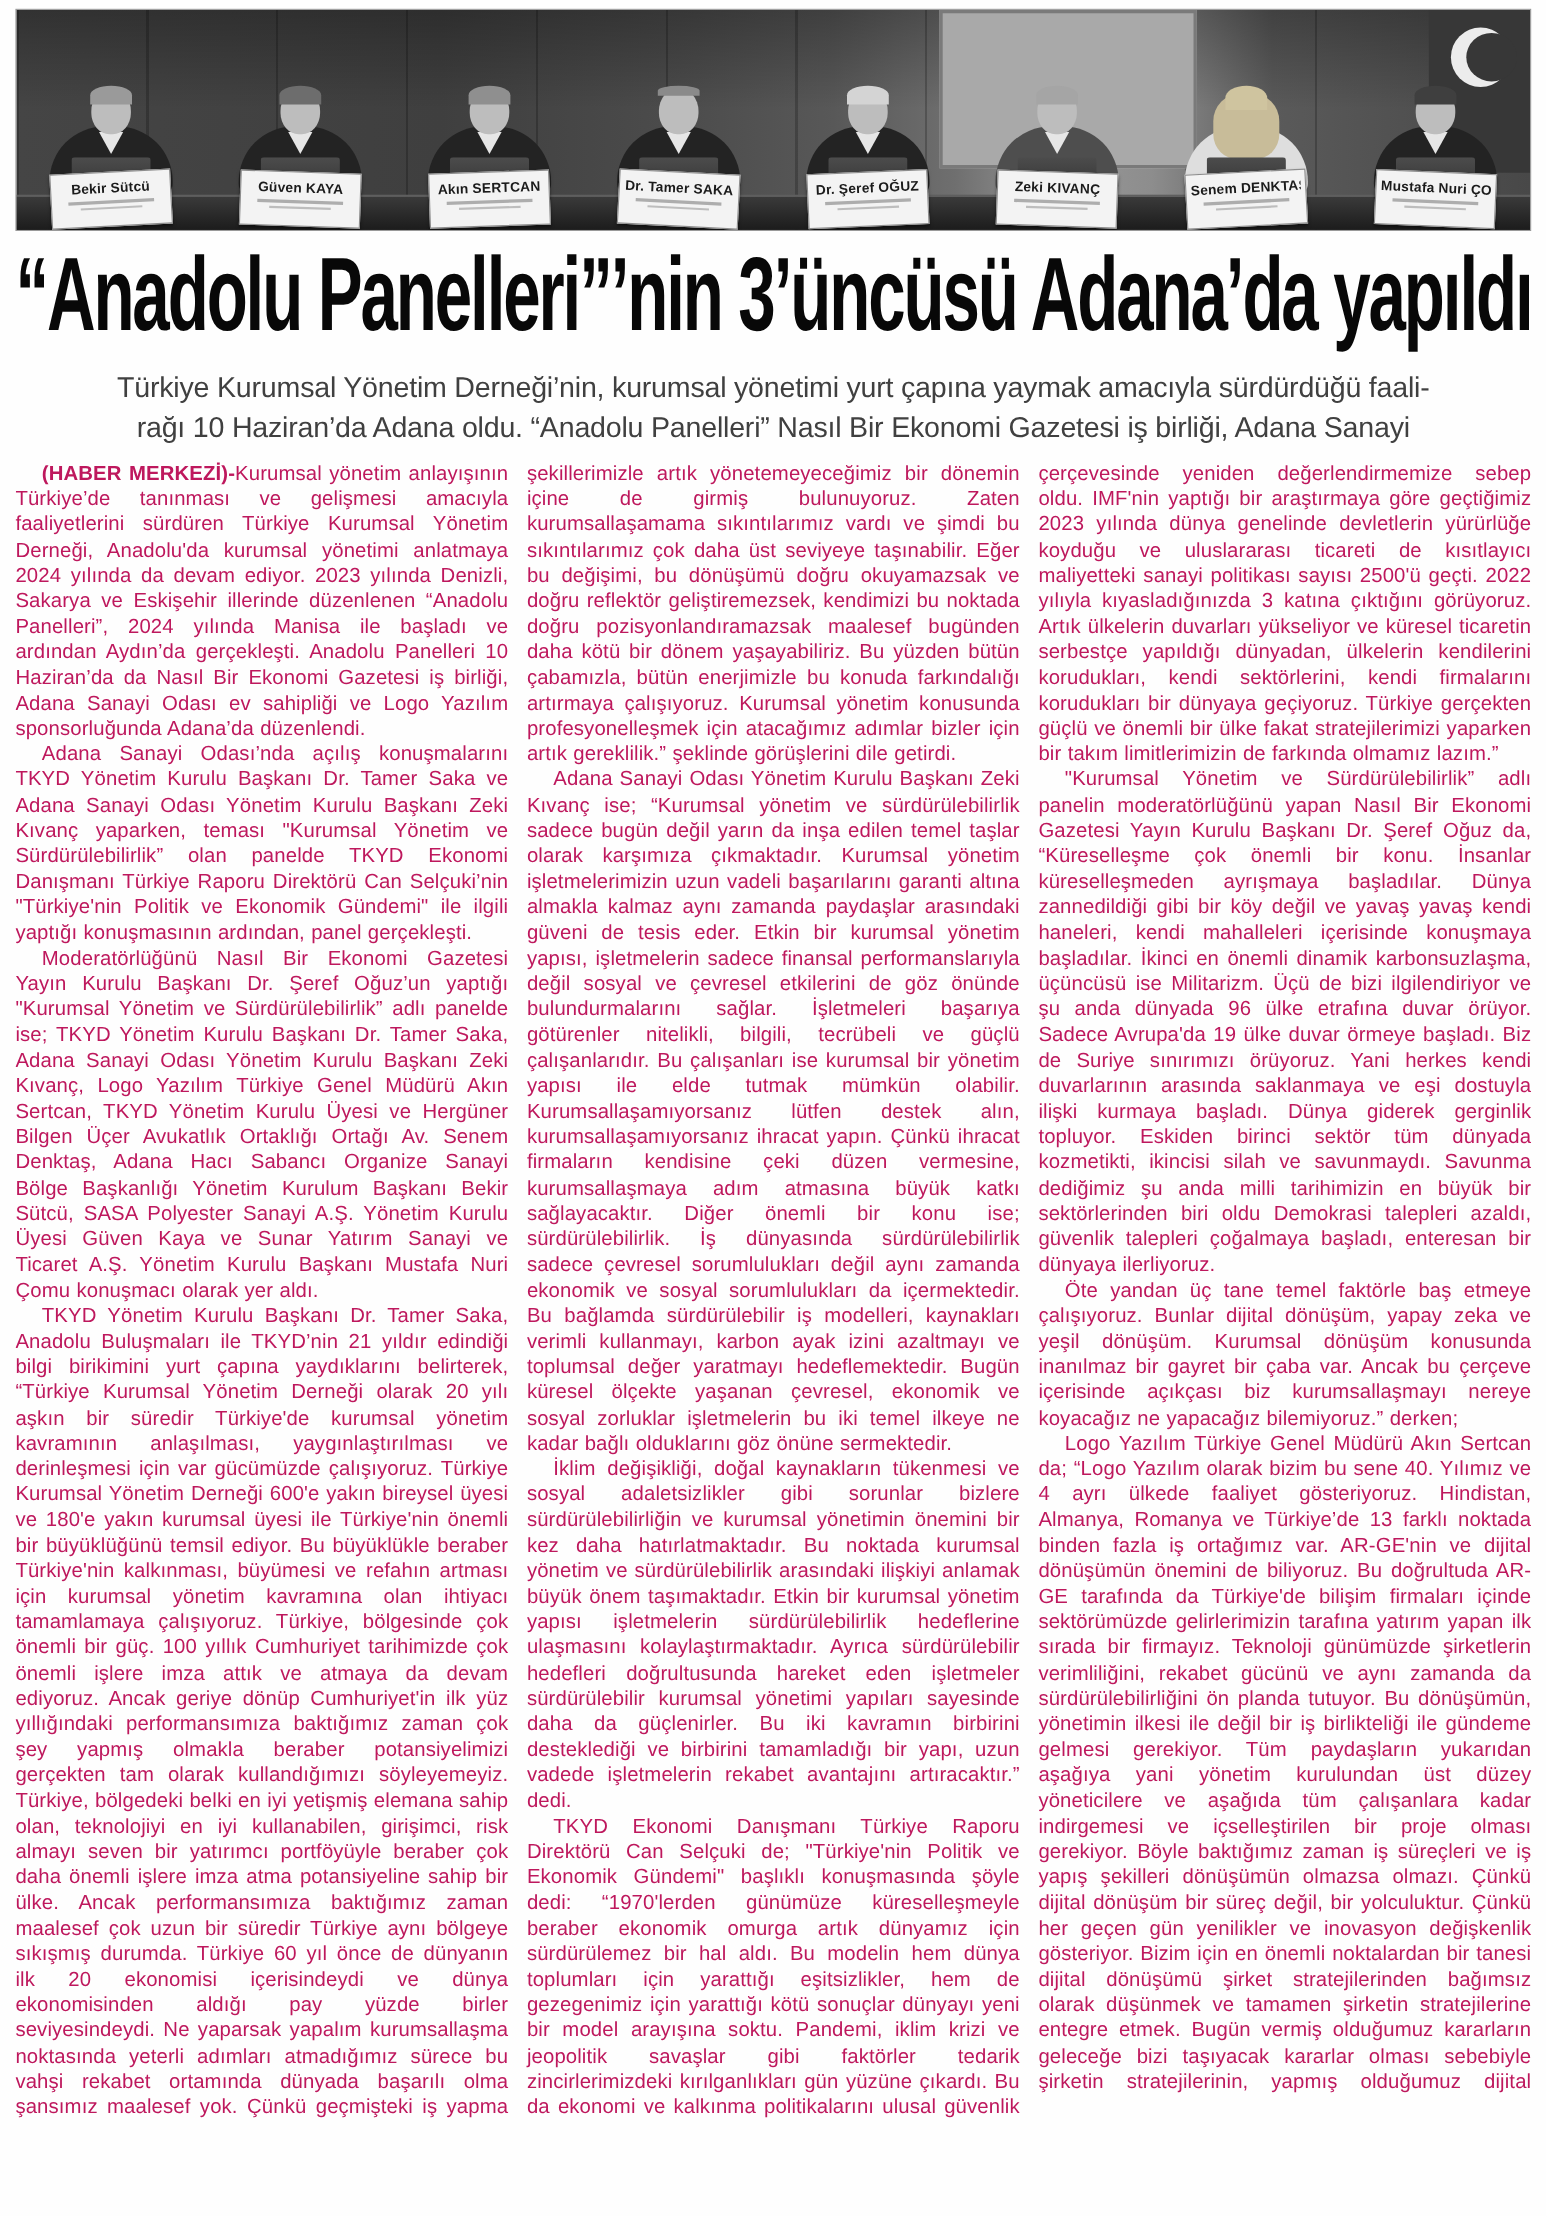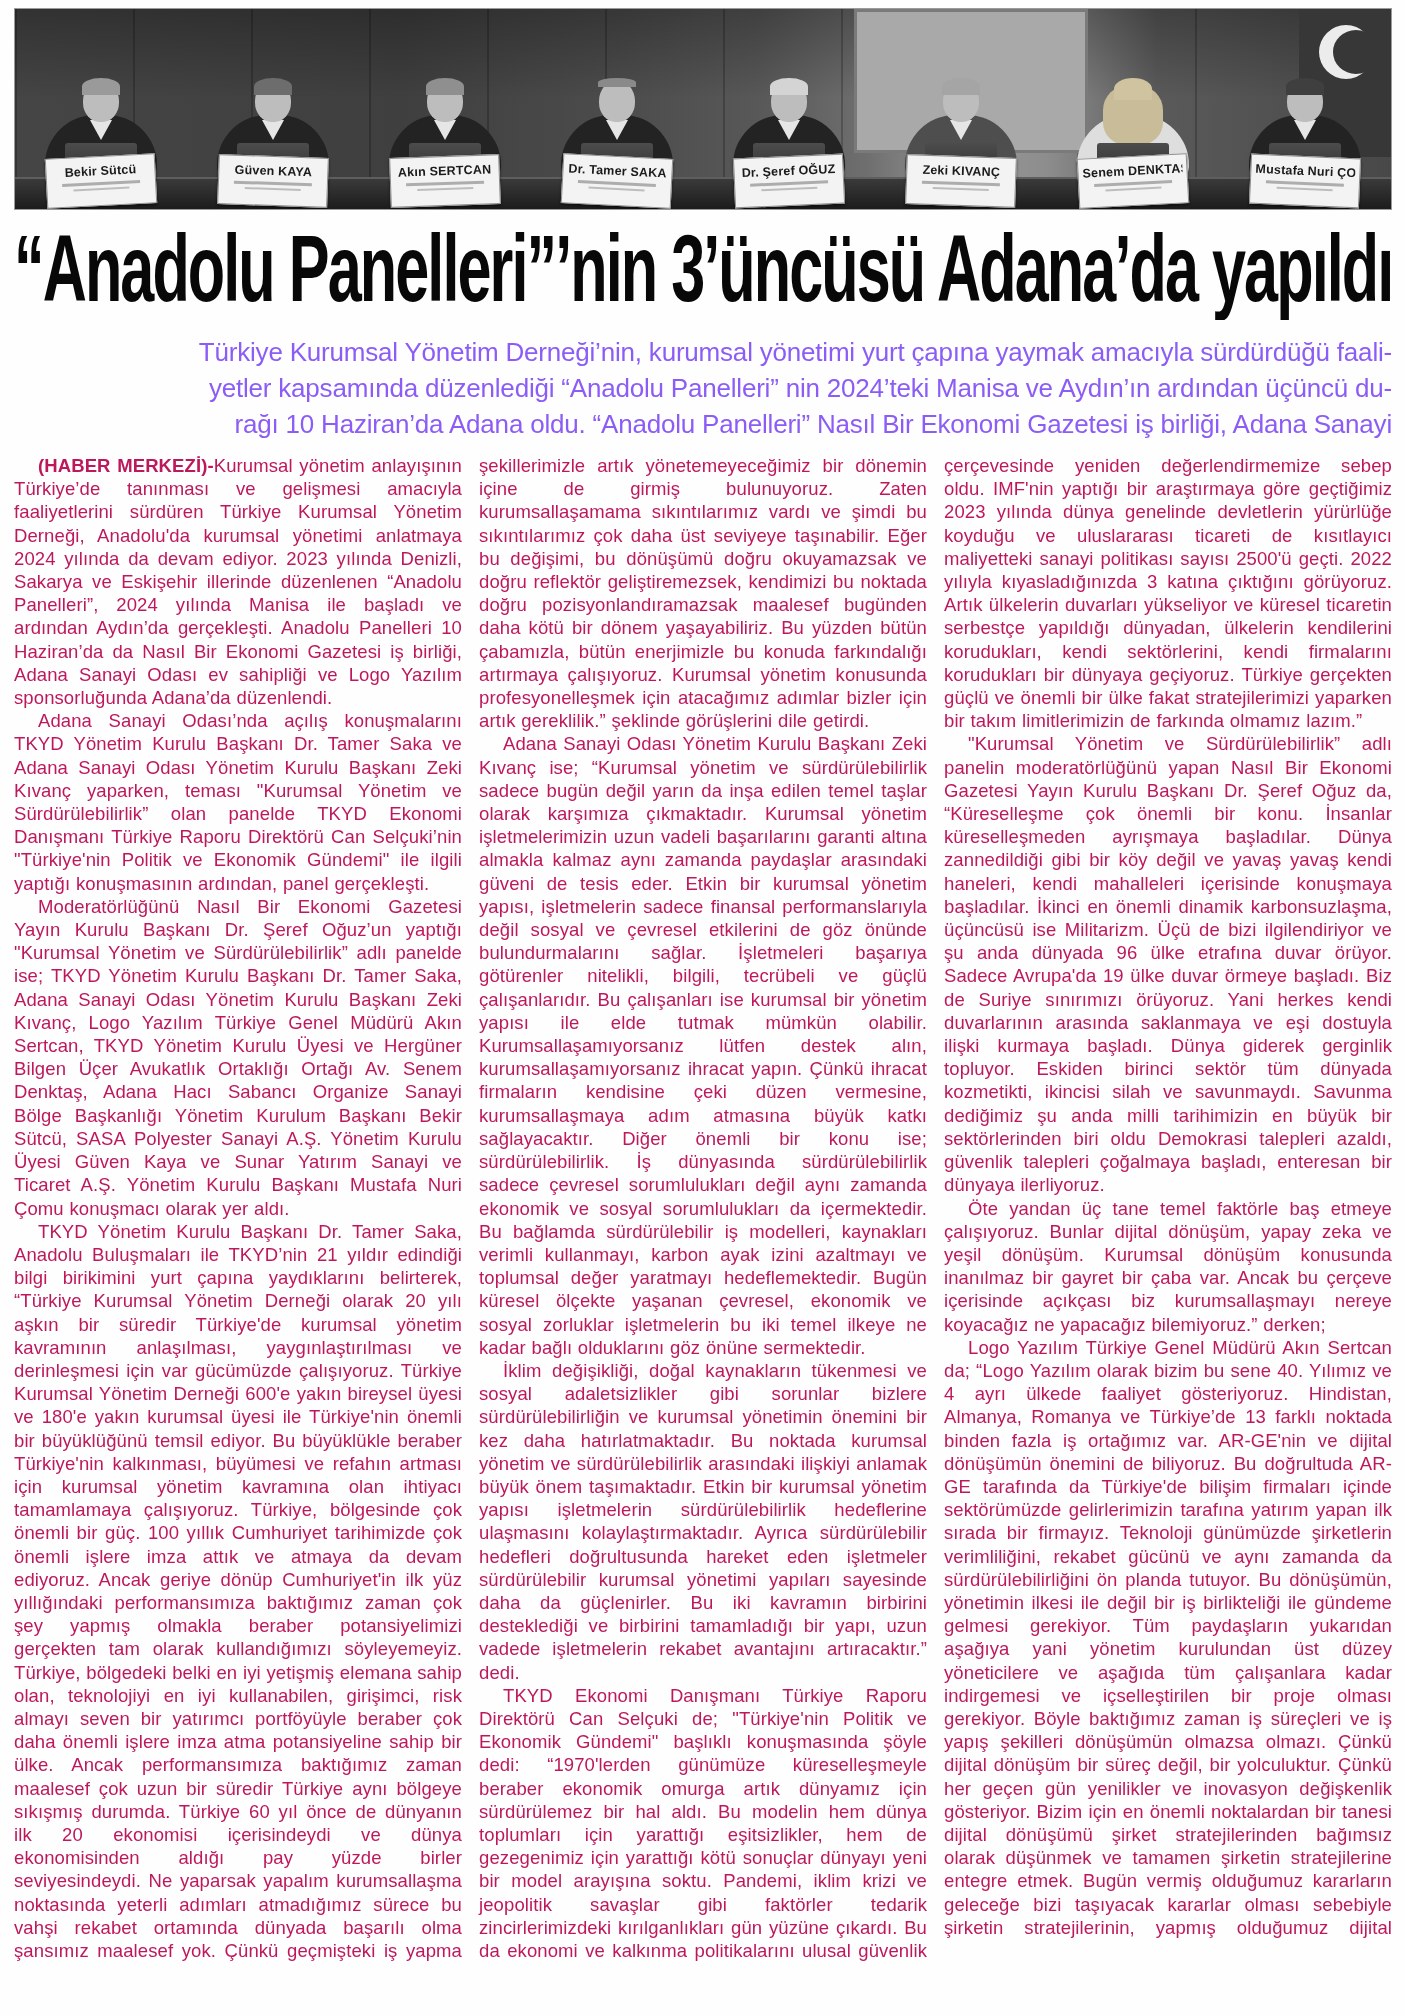--- a/index.html
+++ b/index.html
@@ -66,21 +66,21 @@
   .card-sub{height:3px;background:#adadad;margin:4px auto 0;width:78%;}
   .card-sub.s2{width:56%;height:2px;margin-top:3px;background:#bdbdbd;}
 
   
   .headline{margin-top:8px;height:102px;overflow:hidden;}
   .headline-text{display:inline-block;white-space:nowrap;font-weight:700;font-size:95px;
                  line-height:100px;letter-spacing:-3px;color:#080808;transform-origin:0 60%;}
 
   
   .subhead{margin-top:14px;}
-  .subhead-line{text-align:right;font-size:26px;line-height:36px;color:#8b5cf6;
+  .subhead-line{text-align:center;font-size:26px;line-height:36px;color:#404040;
                 letter-spacing:-0.2px;white-space:nowrap;overflow:hidden;}
 
   
   .columns{margin-top:12px;height:1528px;overflow:hidden;column-count:3;column-gap:17px;
            text-align:justify;hyphens:auto;-webkit-hyphens:auto;}
   .para{margin:0;text-indent:24px;font-size:18.5px;line-height:23.2px;letter-spacing:.1px;
         color:#be185d;word-spacing:.5px;}
   .para b{font-weight:700;}
 </style>
 </head>
@@ -192,21 +192,20 @@
         </div>
       </div>
   </div>
 
   <div class="headline">
     <div class="headline-text" style="transform: scaleX(0.643925);">“Anadolu Panelleri”’nin 3’üncüsü Adana’da yapıldı</div>
   </div>
 
   <div class="subhead">
     <div class="subhead-line">Türkiye Kurumsal Yönetim Derneği’nin, kurumsal yönetimi yurt çapına yaymak amacıyla sürdürdüğü faali-</div>
-    <div class="subhead-line">yetler kapsamında düzenlediği “Anadolu Panelleri” nin 2024’teki Manisa ve Aydın’ın ardından üçüncü du-</div>
     <div class="subhead-line">rağı 10 Haziran’da Adana oldu. “Anadolu Panelleri” Nasıl Bir Ekonomi Gazetesi iş birliği, Adana Sanayi</div>
   </div>
 
   <div class="columns">
       <p class="para"><b>(HABER MERKEZİ)-</b><span>Kurumsal yönetim anlayışının Türkiye’de tanınması ve gelişmesi amacıyla faaliyetlerini sürdüren Türkiye Kurumsal Yönetim Derneği, Anadolu'da kurumsal yönetimi anlatmaya 2024 yılında da devam ediyor. 2023 yılında Denizli, Sakarya ve Eskişehir illerinde düzenlenen “Anadolu Panelleri”, 2024 yılında Manisa ile başladı ve ardından Aydın’da gerçekleşti. Anadolu Panelleri 10 Haziran’da da Nasıl Bir Ekonomi Gazetesi iş birliği, Adana Sanayi Odası ev sahipliği ve Logo Yazılım sponsorluğunda Adana’da düzenlendi.</span></p>
       <p class="para"><span>Adana Sanayi Odası’nda açılış konuşmalarını TKYD Yönetim Kurulu Başkanı Dr. Tamer Saka ve Adana Sanayi Odası Yönetim Kurulu Başkanı Zeki Kıvanç yaparken, teması "Kurumsal Yönetim ve Sürdürülebilirlik” olan panelde TKYD Ekonomi Danışmanı Türkiye Raporu Direktörü Can Selçuki’nin "Türkiye'nin Politik ve Ekonomik Gündemi" ile ilgili yaptığı konuşmasının ardından, panel gerçekleşti.</span></p>
       <p class="para"><span>Moderatörlüğünü Nasıl Bir Ekonomi Gazetesi Yayın Kurulu Başkanı Dr. Şeref Oğuz’un yaptığı "Kurumsal Yönetim ve Sürdürülebilirlik” adlı panelde ise; TKYD Yönetim Kurulu Başkanı Dr. Tamer Saka, Adana Sanayi Odası Yönetim Kurulu Başkanı Zeki Kıvanç, Logo Yazılım Türkiye Genel Müdürü Akın Sertcan, TKYD Yönetim Kurulu Üyesi ve Hergüner Bilgen Üçer Avukatlık Ortaklığı Ortağı Av. Senem Denktaş, Adana Hacı Sabancı Organize Sanayi Bölge Başkanlığı Yönetim Kurulum Başkanı Bekir Sütcü, SASA Polyester Sanayi A.Ş. Yönetim Kurulu Üyesi Güven Kaya ve Sunar Yatırım Sanayi ve Ticaret A.Ş. Yönetim Kurulu Başkanı Mustafa Nuri Çomu konuşmacı olarak yer aldı.</span></p>
       <p class="para"><span>TKYD Yönetim Kurulu Başkanı Dr. Tamer Saka, Anadolu Buluşmaları ile TKYD’nin 21 yıldır edindiği bilgi birikimini yurt çapına yaydıklarını belirterek, “Türkiye Kurumsal Yönetim Derneği olarak 20 yılı aşkın bir süredir Türkiye'de kurumsal yönetim kavramının anlaşılması, yaygınlaştırılması ve derinleşmesi için var gücümüzde çalışıyoruz. Türkiye Kurumsal Yönetim Derneği 600'e yakın bireysel üyesi ve 180'e yakın kurumsal üyesi ile Türkiye'nin önemli bir büyüklüğünü temsil ediyor. Bu büyüklükle beraber Türkiye'nin kalkınması, büyümesi ve refahın artması için kurumsal yönetim kavramına olan ihtiyacı tamamlamaya çalışıyoruz. Türkiye, bölgesinde çok önemli bir güç. 100 yıllık Cumhuriyet tarihimizde çok önemli işlere imza attık ve atmaya da devam ediyoruz. Ancak geriye dönüp Cumhuriyet'in ilk yüz yıllığındaki performansımıza baktığımız zaman çok şey yapmış olmakla beraber potansiyelimizi gerçekten tam olarak kullandığımızı söyleyemeyiz. Türkiye, bölgedeki belki en iyi yetişmiş elemana sahip olan, teknolojiyi en iyi kullanabilen, girişimci, risk almayı seven bir yatırımcı portföyüyle beraber çok daha önemli işlere imza atma potansiyeline sahip bir ülke. Ancak performansımıza baktığımız zaman maalesef çok uzun bir süredir Türkiye aynı bölgeye sıkışmış durumda. Türkiye 60 yıl önce de dünyanın ilk 20 ekonomisi içerisindeydi ve dünya ekonomisinden aldığı pay yüzde birler seviyesindeydi. Ne yaparsak yapalım kurumsallaşma noktasında yeterli adımları atmadığımız sürece bu vahşi rekabet ortamında dünyada başarılı olma şansımız maalesef yok. Çünkü geçmişteki iş yapma şekillerimizle artık yönetemeyeceğimiz bir dönemin içine de girmiş bulunuyoruz. Zaten kurumsallaşamama sıkıntılarımız vardı ve şimdi bu sıkıntılarımız çok daha üst seviyeye taşınabilir. Eğer bu değişimi, bu dönüşümü doğru okuyamazsak ve doğru reflektör geliştiremezsek, kendimizi bu noktada doğru pozisyonlandıramazsak maalesef bugünden daha kötü bir dönem yaşayabiliriz. Bu yüzden bütün çabamızla, bütün enerjimizle bu konuda farkındalığı artırmaya çalışıyoruz. Kurumsal yönetim konusunda profesyonelleşmek için atacağımız adımlar bizler için artık gereklilik.” şeklinde görüşlerini dile getirdi.</span></p>
       <p class="para"><span>Adana Sanayi Odası Yönetim Kurulu Başkanı Zeki Kıvanç ise; “Kurumsal yönetim ve sürdürülebilirlik sadece bugün değil yarın da inşa edilen temel taşlar olarak karşımıza çıkmaktadır. Kurumsal yönetim işletmelerimizin uzun vadeli başarılarını garanti altına almakla kalmaz aynı zamanda paydaşlar arasındaki güveni de tesis eder. Etkin bir kurumsal yönetim yapısı, işletmelerin sadece finansal performanslarıyla değil sosyal ve çevresel etkilerini de göz önünde bulundurmalarını sağlar. İşletmeleri başarıya götürenler nitelikli, bilgili, tecrübeli ve güçlü çalışanlarıdır. Bu çalışanları ise kurumsal bir yönetim yapısı ile elde tutmak mümkün olabilir. Kurumsallaşamıyorsanız lütfen destek alın, kurumsallaşamıyorsanız ihracat yapın. Çünkü ihracat firmaların kendisine çeki düzen vermesine, kurumsallaşmaya adım atmasına büyük katkı sağlayacaktır. Diğer önemli bir konu ise; sürdürülebilirlik. İş dünyasında sürdürülebilirlik sadece çevresel sorumlulukları değil aynı zamanda ekonomik ve sosyal sorumlulukları da içermektedir. Bu bağlamda sürdürülebilir iş modelleri, kaynakları verimli kullanmayı, karbon ayak izini azaltmayı ve toplumsal değer yaratmayı hedeflemektedir. Bugün küresel ölçekte yaşanan çevresel, ekonomik ve sosyal zorluklar işletmelerin bu iki temel ilkeye ne kadar bağlı olduklarını göz önüne sermektedir.</span></p>
       <p class="para"><span>İklim değişikliği, doğal kaynakların tükenmesi ve sosyal adaletsizlikler gibi sorunlar bizlere sürdürülebilirliğin ve kurumsal yönetimin önemini bir kez daha hatırlatmaktadır. Bu noktada kurumsal yönetim ve sürdürülebilirlik arasındaki ilişkiyi anlamak büyük önem taşımaktadır. Etkin bir kurumsal yönetim yapısı işletmelerin sürdürülebilirlik hedeflerine ulaşmasını kolaylaştırmaktadır. Ayrıca sürdürülebilir hedefleri doğrultusunda hareket eden işletmeler sürdürülebilir kurumsal yönetimi yapıları sayesinde daha da güçlenirler. Bu iki kavramın birbirini desteklediği ve birbirini tamamladığı bir yapı, uzun vadede işletmelerin rekabet avantajını artıracaktır.” dedi.</span></p>

